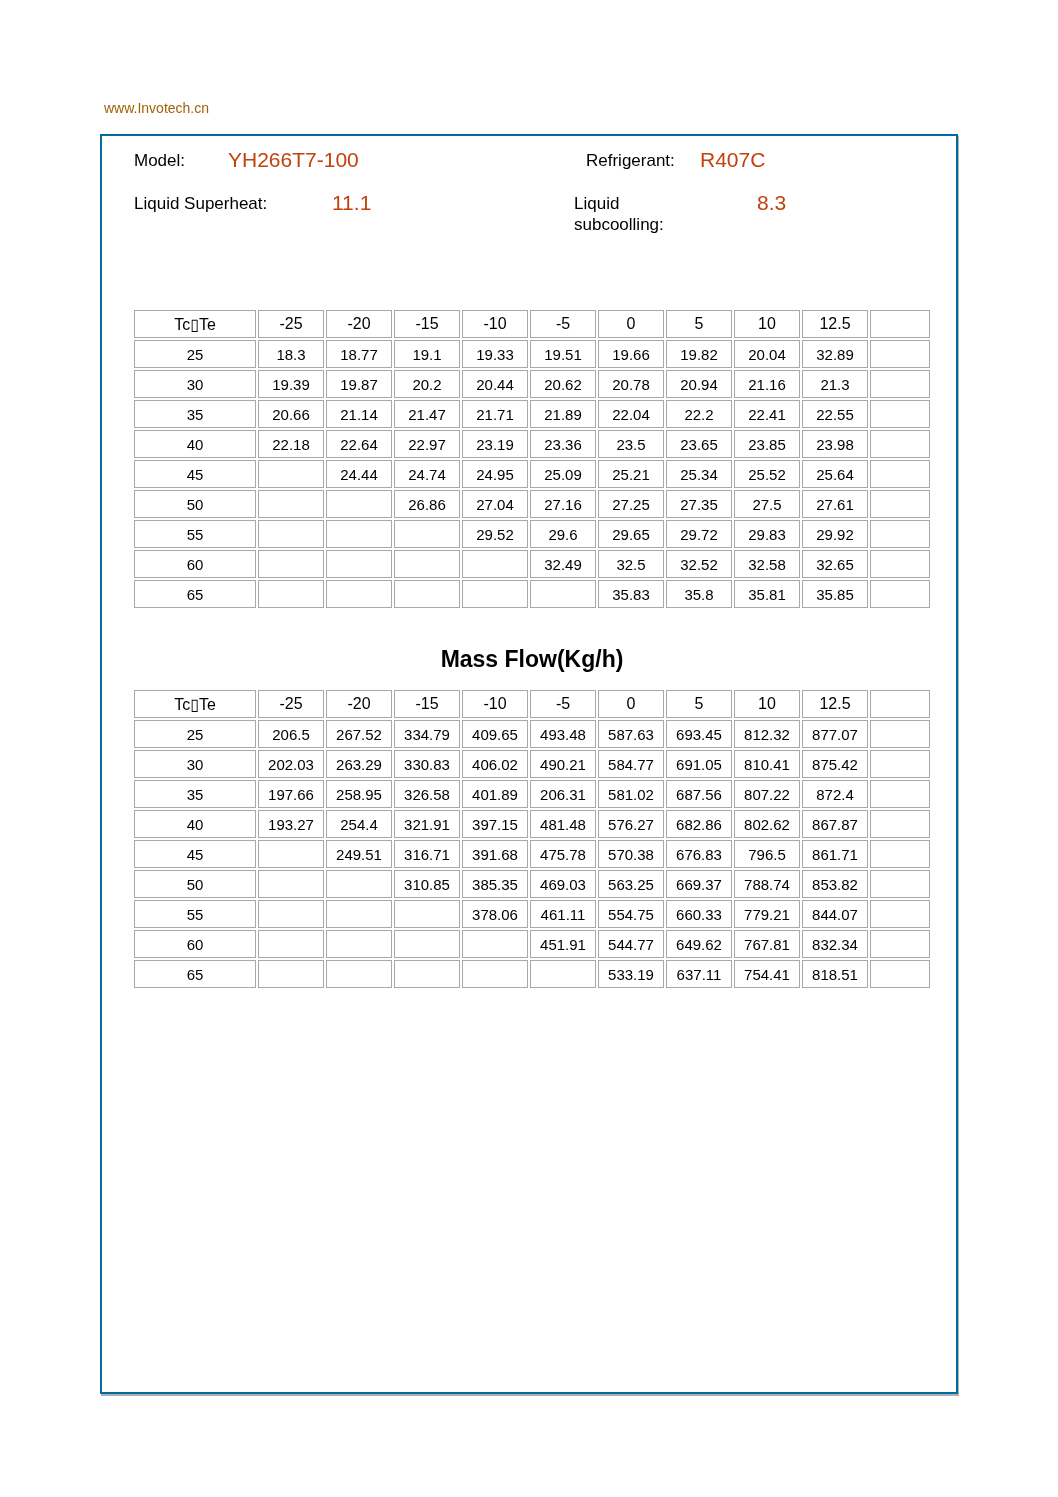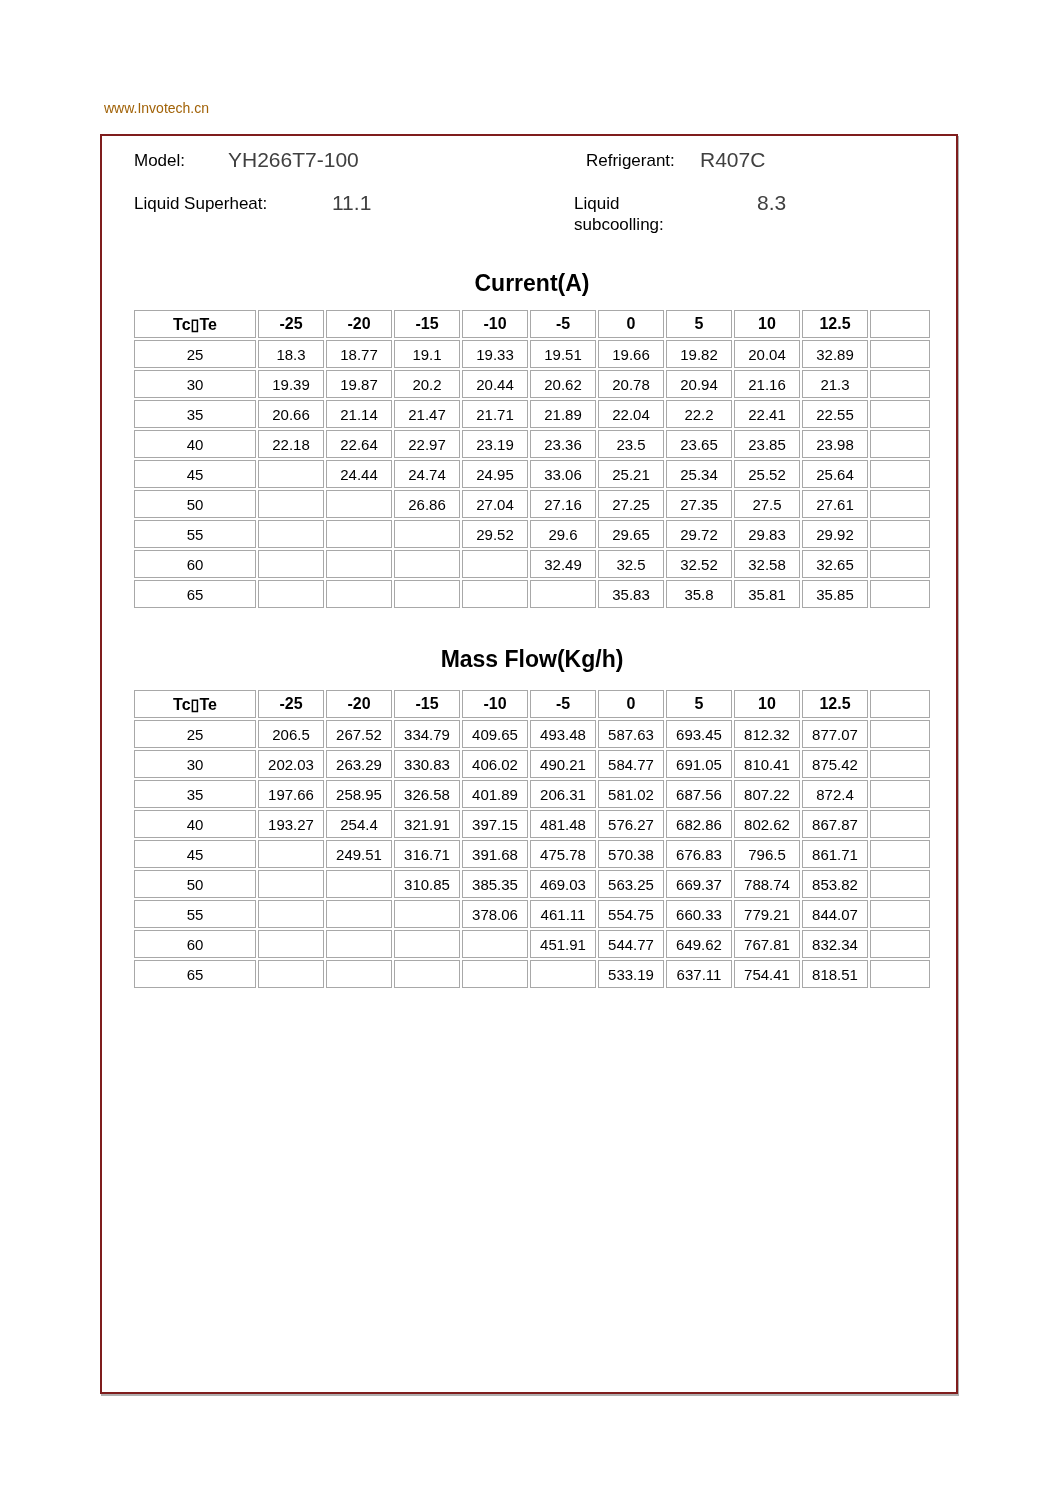--- a/index.html
+++ b/index.html
@@ -22,33 +22,33 @@
     font-size: 14px;
     color: #a16207;
   }
   .page {
     position: absolute;
     left: 100px;
     top: 134px;
     width: 854px;
     height: 1256px;
     background: #ffffff;
-    border: 2px solid #7f1d1d;
+    border: 2px solid #0369a1;
     box-shadow: 1px 2px 0 rgba(110,110,110,0.55);
   }
   .lbl {
     position: absolute;
     font-size: 17px;
     line-height: 1.25;
     color: #000;
   }
   .val {
     position: absolute;
     font-size: 21px;
-    color: #404040;
+    color: #c2410c;
   }
   .section-title {
     position: absolute;
     left: 30px;
     width: 800px;
     text-align: center;
     font-size: 23px;
     font-weight: bold;
     color: #000;
   }
@@ -65,21 +65,21 @@
     border: 1px solid #a8a8a8;
     background: #ffffff;
     text-align: center;
     vertical-align: middle;
     height: 26px;
     padding: 0;
     overflow: hidden;
     white-space: nowrap;
     font-weight: normal;
   }
-  table.data-grid th { font-size: 16px; font-weight: bold; }
+  table.data-grid th { font-size: 16px; }
   table.data-grid td { font-size: 15px; }
   #current-table  { top: 172px; }
   #current-title  { top: 134px; }
   #massflow-title { top: 510px; }
   #massflow-table { top: 552px; }
   #model-label       { left: 32px;  top: 14px; }
   #model-value       { left: 126px; top: 12px; }
   #refrigerant-label { left: 472px; top: 14px; margin-left: 12px; }
   #refrigerant-value { left: 598px; top: 12px; }
   #suction-label     { left: 32px;  top: 57px; }
@@ -99,21 +99,20 @@
 
   <span class="lbl" id="refrigerant-label">Refrigerant:</span>
   <span class="val" id="refrigerant-value">R407C</span>
 
   <span class="lbl" id="suction-label">Liquid Superheat:</span>
   <span class="val" id="suction-value">11.1</span>
 
   <span class="lbl" id="liquid-label">Liquid subcoolling:</span>
   <span class="val" id="liquid-value">8.3</span>
 
-  <div class="section-title" id="current-title">Current(A)</div>
   <table class="data-grid" id="current-table">
       <colgroup>
         <col style="width: 122px;">
         <col style="width: 66px;">
         <col style="width: 66px;">
         <col style="width: 66px;">
         <col style="width: 66px;">
         <col style="width: 66px;">
         <col style="width: 66px;">
         <col style="width: 66px;">
@@ -188,21 +187,21 @@
           <td>23.85</td>
           <td>23.98</td>
           <td></td>
         </tr>
         <tr>
           <td>45</td>
           <td></td>
           <td>24.44</td>
           <td>24.74</td>
           <td>24.95</td>
-          <td>33.06</td>
+          <td>25.09</td>
           <td>25.21</td>
           <td>25.34</td>
           <td>25.52</td>
           <td>25.64</td>
           <td></td>
         </tr>
         <tr>
           <td>50</td>
           <td></td>
           <td></td>

